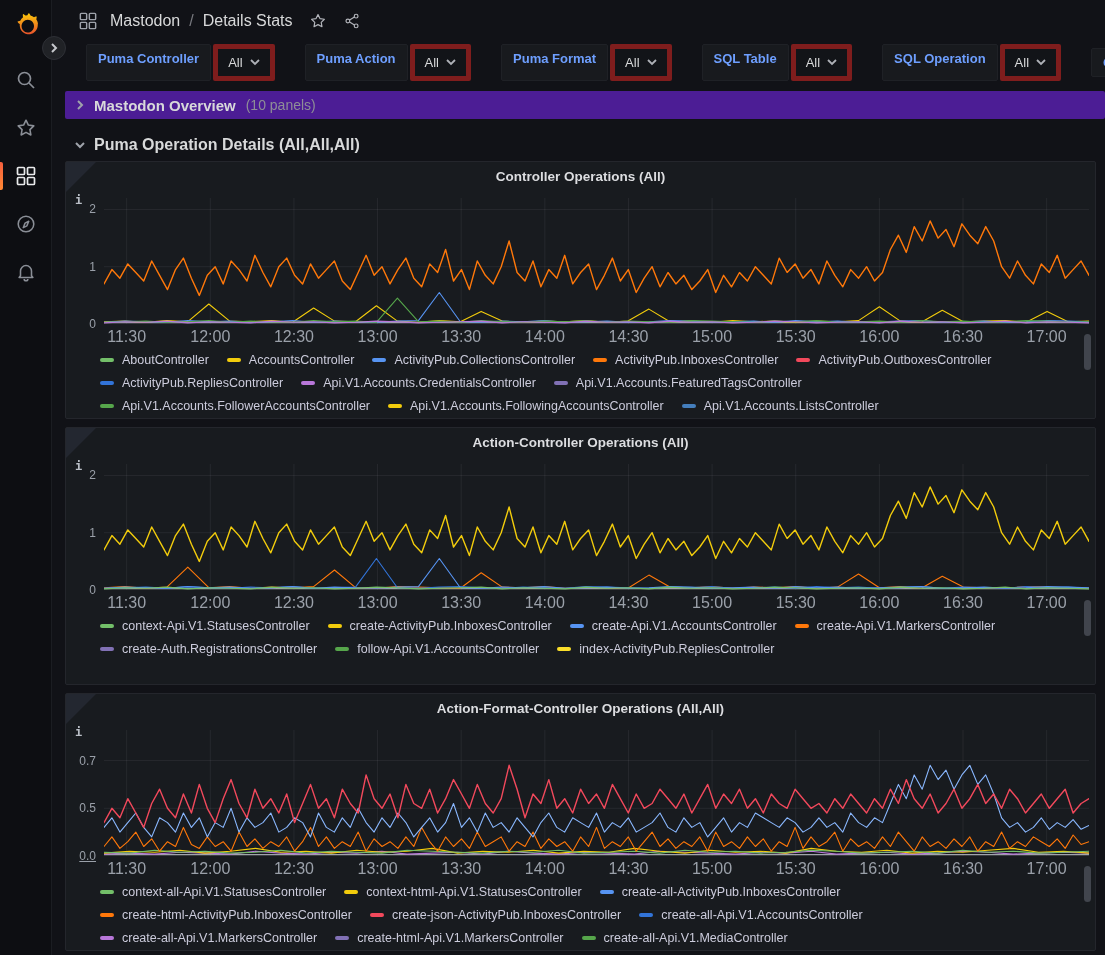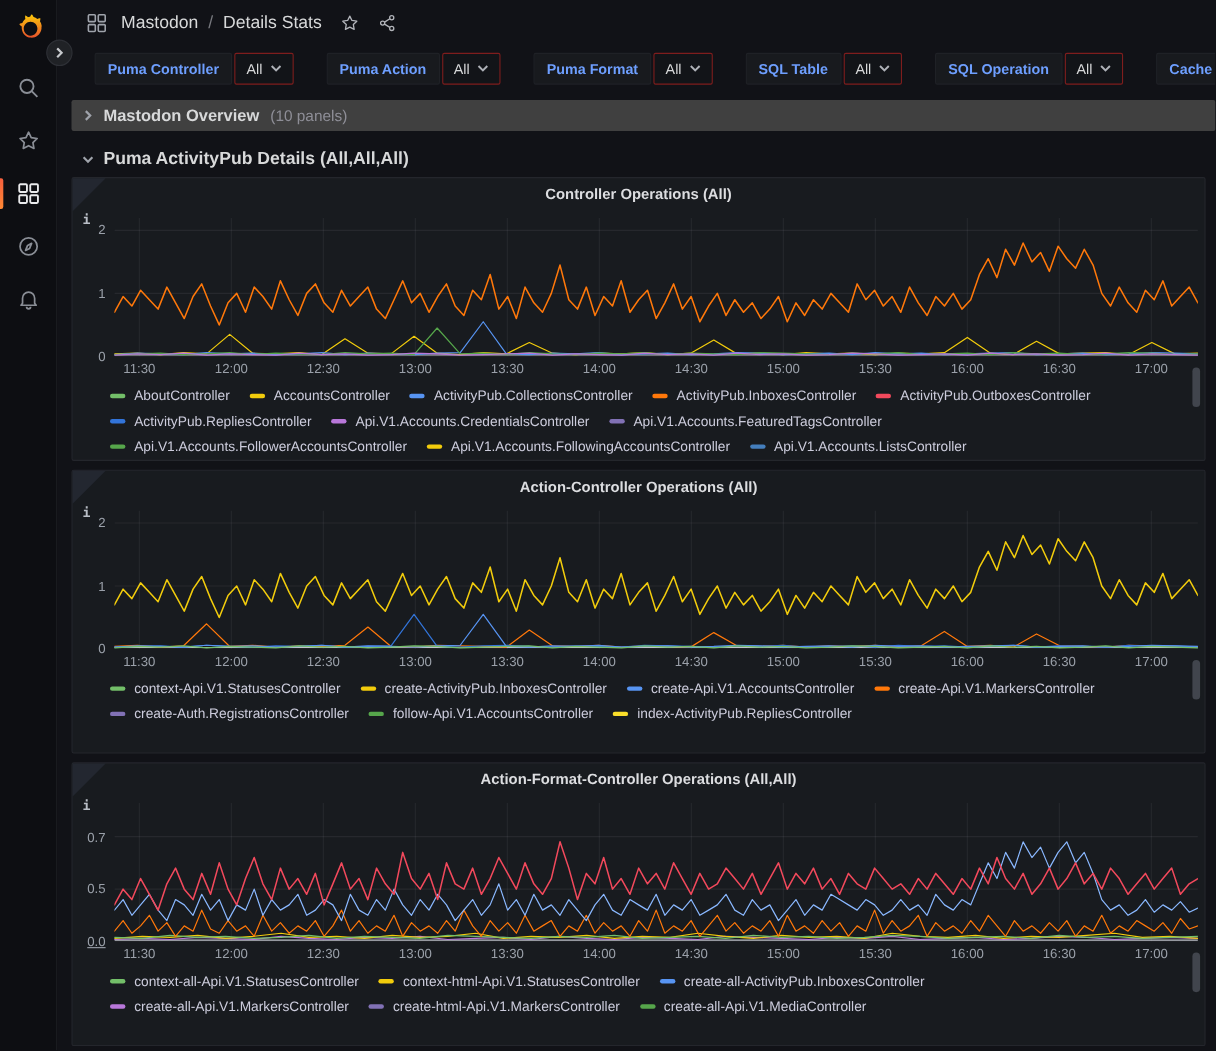--- a/index.html
+++ b/index.html
@@ -29,46 +29,46 @@
   .bc-name{font-size:16px;font-weight:500;color:#d8d9da;cursor:pointer}
   .bc-sep{font-size:16px;color:#77787e;margin:0 9px}
   .bc-current{font-size:16px;font-weight:500;color:#d8d9da}
   .bc-action{margin-left:16px;display:flex;cursor:pointer}
   .bc-action svg{stroke:#b2b4ba;fill:none;stroke-width:1.6}
   
   .filterbar{display:flex;align-items:center;padding-left:34px;gap:30px;height:40px;white-space:nowrap;overflow:hidden}
   .filter-group{display:flex;gap:2px;flex:0 0 auto}
   .filter-label{background:#181a1e;border:1px solid #1f2126;color:#6e9fff;font-weight:700;font-size:13px;
     padding:6px 11px;border-radius:2px;cursor:pointer}
-  .filter-value{background:#121418;border:1px solid #7f1d1d;color:#d8d9da;font-size:13px;
+  .filter-value{background:#121418;border:5px solid #7f1d1d;color:#d8d9da;font-size:13px;
     padding:6px 10px;border-radius:2px;display:flex;align-items:center;gap:7px;cursor:pointer}
   .filter-value svg{stroke:#aeb1b7;fill:none;stroke-width:1.8}
   
-  .row-strip{display:flex;align-items:center;background:#404040;height:28px;margin:9px 0 0 13px;
+  .row-strip{display:flex;align-items:center;background:#4c1d95;height:28px;margin:9px 0 0 13px;
     padding-left:9px;border-radius:2px;cursor:pointer}
   .row-strip svg,.row-open svg{stroke:#9fa3ab;fill:none;stroke-width:2}
   .row-title{font-size:15px;font-weight:700;color:#d8d9da;margin-left:8px}
   .row-meta{font-size:14px;color:#8e8e97;margin-left:10px}
   .row-open{display:flex;align-items:center;margin:17px 0 0 13px;padding-left:9px;cursor:pointer}
   .row-open .row-title{font-size:16px}
   
   .panel{position:relative;margin:7px 9px 8px 13px;height:258px;background:#181b1f;
     border:1px solid #24262c;border-radius:2px;box-sizing:border-box}
   .corner{position:absolute;top:0;left:0;width:0;height:0;
     border-top:30px solid #232730;border-right:30px solid transparent;cursor:pointer}
   .corner-i{position:absolute;top:1px;left:9px;font-size:12px;font-weight:700;color:#b9bec6;
     font-family:"DejaVu Sans Mono",monospace}
   .panel-title{position:absolute;top:7px;left:40px;right:40px;text-align:center;font-size:13.5px;
     font-weight:700;color:#dcdde0;cursor:pointer;white-space:nowrap;overflow:hidden}
   .chart-flex{position:absolute;top:36px;left:8px;right:6px;height:126px;display:flex}
   .yaxis{width:30px;position:relative;font-size:12px;color:#9aa0a9}
   .yaxis span{position:absolute;right:8px;transform:translateY(-50%)}
   .plot{flex:1;position:relative;cursor:crosshair}
   .plot svg{position:absolute;inset:0;width:100%;height:100%}
-  .xaxis{position:absolute;top:164px;left:38px;right:6px;height:16px;font-size:12px;color:#9aa0a9}
+  .xaxis{position:absolute;top:164px;left:38px;right:6px;height:16px;font-size:16px;color:#9aa0a9}
   .xaxis span{position:absolute;transform:translateX(-50%);top:2px}
   .legend{position:absolute;top:186px;left:34px;right:16px;bottom:4px;overflow:hidden;
     font-size:12.5px;color:#ccccdc}
   .legend-row{display:flex;align-items:center;height:23px}
   .legend-item{display:flex;align-items:center;margin-right:18px;cursor:pointer;white-space:nowrap}
   .legend-swatch{width:14px;height:4px;border-radius:2px;margin-right:8px;flex:0 0 auto}
   .legend-scroll{position:absolute;top:172px;right:4px;width:7px;height:36px;background:#41454d;border-radius:4px;cursor:pointer}
 </style>
 </head>
 <body>
@@ -208,21 +208,21 @@
         <polyline points="4,2 8,6 4,10"></polyline>
       </svg>
     <span class="row-title">Mastodon Overview</span>
     <span class="row-meta">(10 panels)</span>
   </div>
 
   <div class="row-open">
     <svg width="12" height="12" viewBox="0 0 12 12">
         <polyline points="2,4 6,8 10,4"></polyline>
       </svg>
-    <span class="row-title">Puma ActivityPub Details (All,All,All)</span>
+    <span class="row-title">Puma Operation Details (All,All,All)</span>
   </div>
 
   <div class="panel">
     <div class="corner">
         <span class="corner-i">i</span>
       </div>
     <div class="panel-title">Controller Operations (All)</div>
     <div class="chart-flex">
         <div class="yaxis">
           <span style="top: 126px;">0</span>
@@ -474,20 +474,34 @@
             <span class="legend-swatch" style="background: rgb(242, 204, 12);"></span>
             <span>context-html-Api.V1.StatusesController</span>
           </span>
           <span class="legend-item">
             <span class="legend-swatch" style="background: rgb(87, 148, 242);"></span>
             <span>create-all-ActivityPub.InboxesController</span>
           </span>
         </div>
         <div class="legend-row">
           <span class="legend-item">
+            <span class="legend-swatch" style="background: rgb(255, 120, 10);"></span>
+            <span>create-html-ActivityPub.InboxesController</span>
+          </span>
+          <span class="legend-item">
+            <span class="legend-swatch" style="background: rgb(242, 73, 92);"></span>
+            <span>create-json-ActivityPub.InboxesController</span>
+          </span>
+          <span class="legend-item">
+            <span class="legend-swatch" style="background: rgb(50, 116, 217);"></span>
+            <span>create-all-Api.V1.AccountsController</span>
+          </span>
+        </div>
+        <div class="legend-row">
+          <span class="legend-item">
             <span class="legend-swatch" style="background: rgb(184, 119, 217);"></span>
             <span>create-all-Api.V1.MarkersController</span>
           </span>
           <span class="legend-item">
             <span class="legend-swatch" style="background: rgb(129, 113, 181);"></span>
             <span>create-html-Api.V1.MarkersController</span>
           </span>
           <span class="legend-item">
             <span class="legend-swatch" style="background: rgb(86, 166, 75);"></span>
             <span>create-all-Api.V1.MediaController</span>

